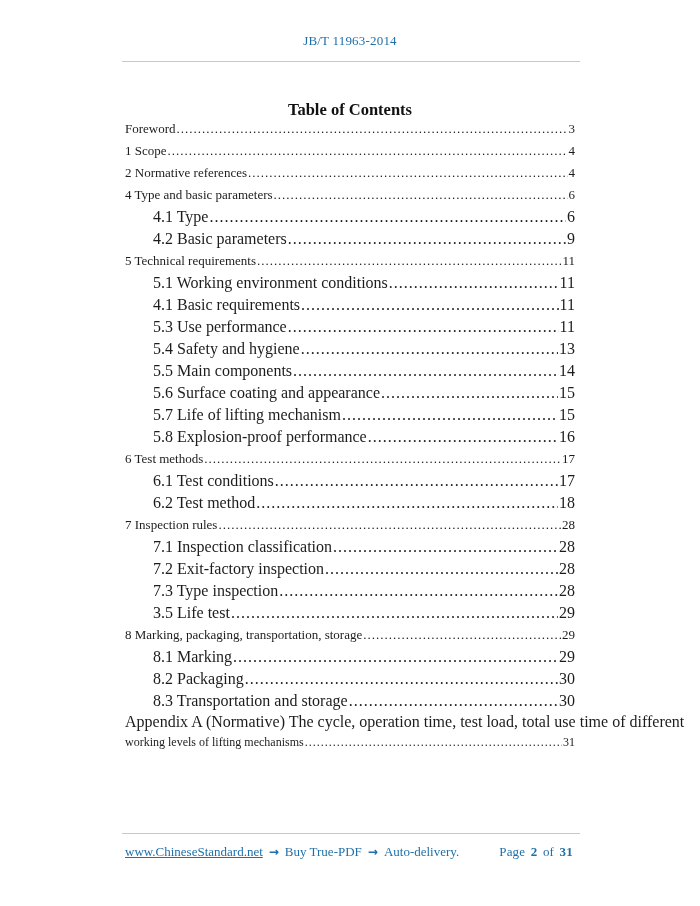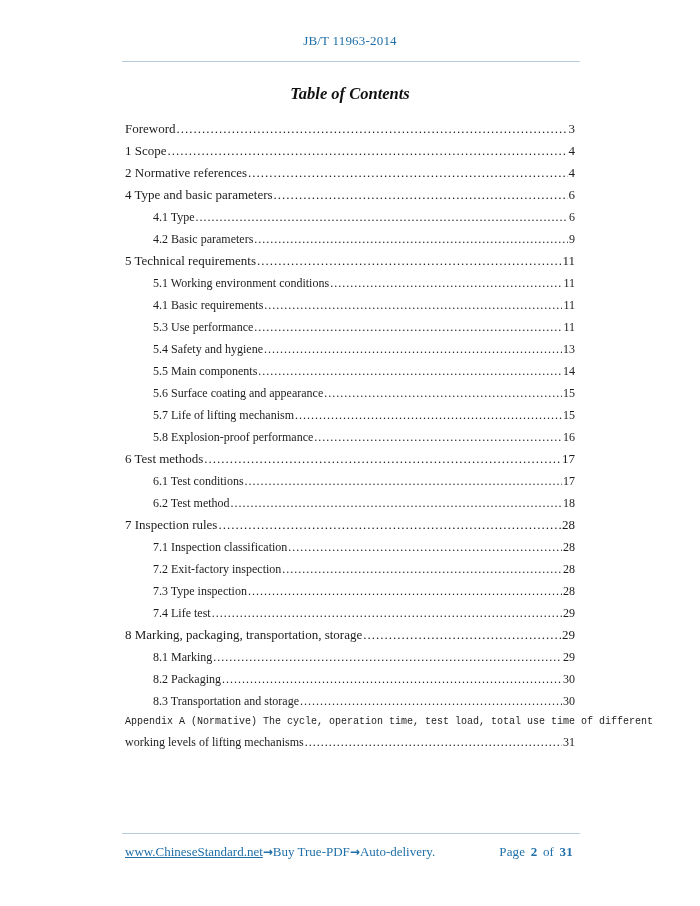--- a/index.html
+++ b/index.html
@@ -19,60 +19,60 @@
   .header-text{
     position:absolute;top:33px;left:0;width:100%;
     text-align:center;font-size:13px;color:var(--blue);
     letter-spacing:.2px;
   }
   .header-rule{
     position:absolute;top:61px;left:122px;width:458px;height:0;
     border-top:1px solid var(--rule);
   }
   .page-title{
-    position:absolute;top:84px;left:0;width:100%;
-    text-align:center;font-size:16.5px;font-weight:bold;color:#111;font-style:italic;
+    position:absolute;top:100px;left:0;width:100%;
+    text-align:center;font-size:16.5px;font-weight:bold;color:#111;
   }
   .toc{
     position:absolute;top:118px;left:125px;width:450px;
   }
   .toc-row{
     display:flex;align-items:baseline;
     height:22px;font-size:13px;line-height:22px;
     white-space:nowrap;
     text-align:center;
   }
-  .toc-row.level1{padding-left:28px;font-size:12px;}
+  .toc-row.level1{padding-left:28px;font-size:16px;}
   .toc-label{flex:0 0 auto;}
   .toc-leader{
     flex:1 1 auto;overflow:hidden;margin:0 1px;
     white-space:nowrap;
   }
   .toc-leader::after{
     content:"................................................................................................................................................................................";
     letter-spacing:1px;
   }
   .toc-page{flex:0 0 auto;}
   
   .toc-row.wrap-first{
     display:block;height:20px;line-height:20px;
-    font-size:10px;
-    text-align:justify;text-align-last:justify;font-family:Liberation Mono, monospace;
+    font-size:16px;
+    text-align:justify;text-align-last:justify;
   }
   .toc-row.wrap-cont{height:20px;line-height:20px;font-size:12px;}
   .footer-rule{
     position:absolute;top:833px;left:122px;width:458px;height:0;
     border-top:1px solid var(--rule);
   }
   .footer{
     position:absolute;top:844px;left:125px;width:450px;
     display:flex;justify-content:space-between;align-items:baseline;
     font-size:13px;color:var(--blue);
   }
-  .footer-left{display:flex;align-items:baseline;}
+  .footer-left{display:flex;align-items:baseline;gap:6px;}
   .footer-link{
     color:var(--blue);text-decoration:underline;cursor:pointer;
   }
   .arrow{
     font-family:"DejaVu Sans", sans-serif;
     font-size:12px;font-weight:bold;
   }
   .footer-right{letter-spacing:.2px;text-align:center;}
   .footer-right b{margin:0 2px;}
 </style>
@@ -193,21 +193,21 @@
         <span class="toc-label">7.2 Exit-factory inspection</span>
         <span class="toc-leader"></span>
         <span class="toc-page">28</span>
       </div>
       <div class="toc-row level1">
         <span class="toc-label">7.3 Type inspection</span>
         <span class="toc-leader"></span>
         <span class="toc-page">28</span>
       </div>
       <div class="toc-row level1">
-        <span class="toc-label">7.4 Life test</span>
+        <span class="toc-label">3.5 Life test</span>
         <span class="toc-leader"></span>
         <span class="toc-page">29</span>
       </div>
       <div class="toc-row level0">
         <span class="toc-label">8 Marking, packaging, transportation, storage</span>
         <span class="toc-leader"></span>
         <span class="toc-page">29</span>
       </div>
       <div class="toc-row level1">
         <span class="toc-label">8.1 Marking</span>

